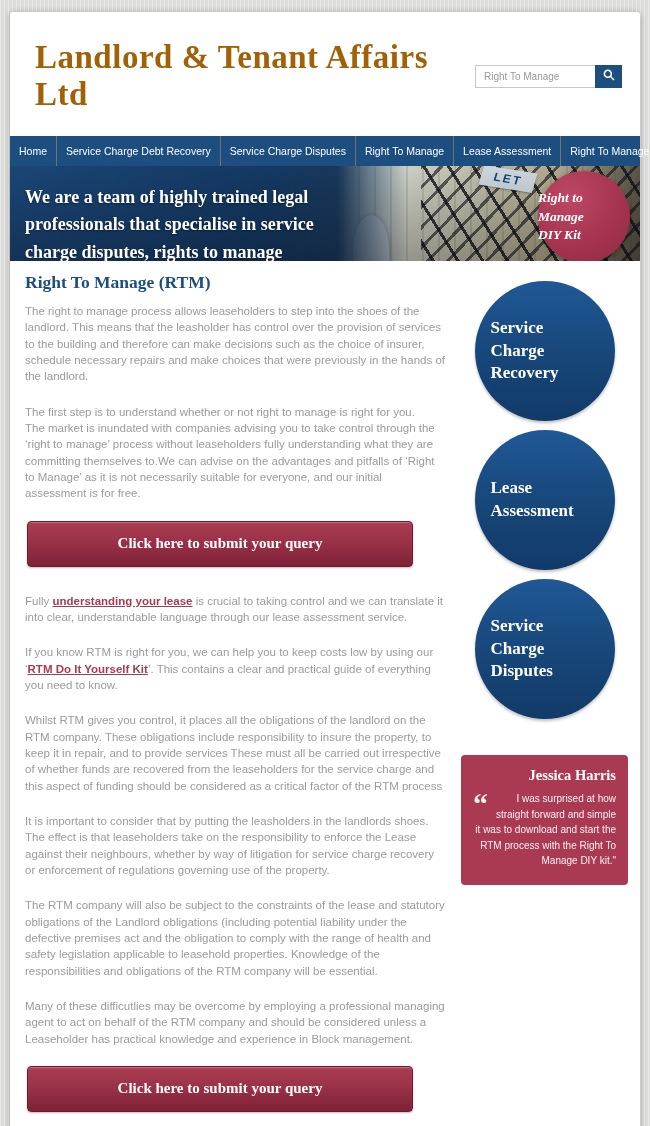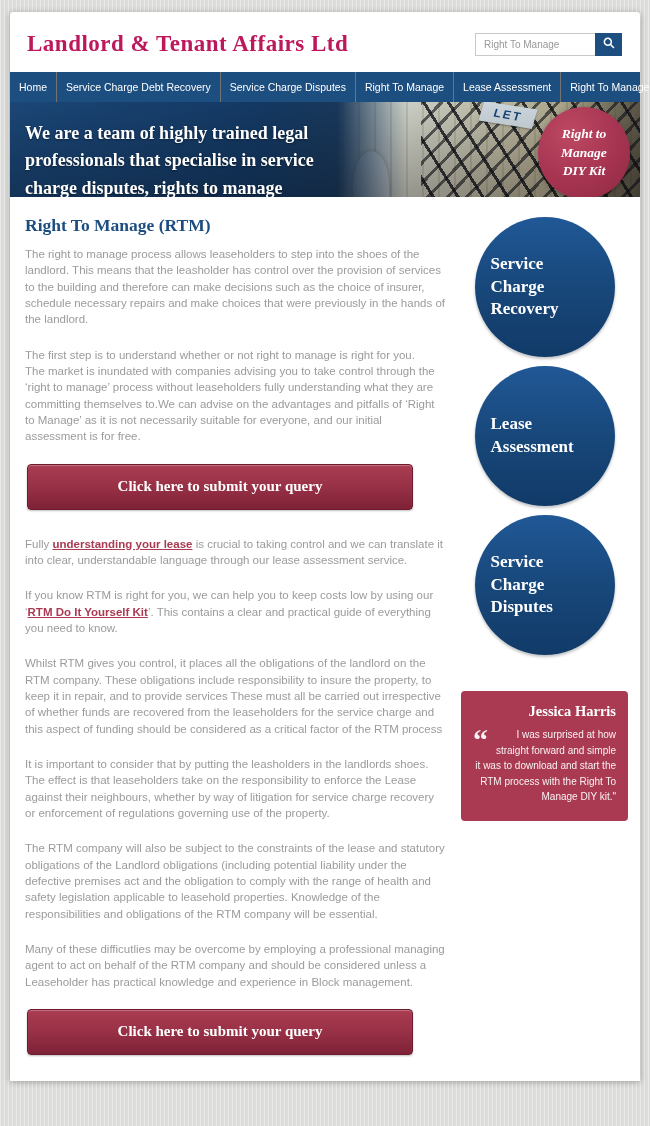--- a/index.html
+++ b/index.html
@@ -6,21 +6,21 @@
   body { margin:0; font-family:"Liberation Sans", sans-serif; }
   .page { width:650px; height:1126px; overflow:hidden;
     background:#dddddb;
     background-image:repeating-linear-gradient(90deg, rgba(255,255,255,.4) 0 1px, rgba(0,0,0,.02) 1px 2px, transparent 2px 4px);
     padding-top:12px; }
   .card { width:630px; margin:0 auto; background:#fff; border-radius:3px 3px 0 0;
     box-shadow:0 1px 6px rgba(0,0,0,.30); }
 
   
   .site-header { display:flex; justify-content:space-between; align-items:center; padding:18px 18px 14px 16px; }
-  .logo { font-family:"Liberation Serif", serif; font-weight:600; font-size:23px; color:#be185d; margin:1px; letter-spacing:.5px; cursor:pointer; }
+  .logo { font-family:"Liberation Serif", serif; font-weight:600; font-size:33px; color:#a16207; margin:9px; letter-spacing:.5px; cursor:pointer; }
   .search { display:flex; align-items:center; }
   .search input { width:120px; height:23px; border:1px solid #c9c9c9; border-right:none; padding:0 8px; font-size:10px; color:#999; outline:none; font-family:"Liberation Sans", sans-serif; }
   .search button { width:27px; height:23px; background:#1d4e80; border:none; cursor:pointer; display:flex; align-items:center; justify-content:center; }
 
   
   nav.main-nav { display:flex; background:#1d4e80; height:30px; }
   .nav-item { flex:1 1 auto; color:#fff; font-size:10.5px; line-height:30px; padding:0 9px; white-space:nowrap; cursor:pointer; text-decoration:none; }
   .nav-item + .nav-item { border-left:1px solid #737373; }
 
   
@@ -42,27 +42,27 @@
   .hero-overlay { position:absolute; inset:0;
     background:linear-gradient(90deg, #1f4f80 0%, #17406b 40%, rgba(21,56,93,.96) 52%, rgba(21,56,93,0) 63%); }
   .hero-overlay::after { content:""; position:absolute; inset:0;
     background:linear-gradient(180deg, rgba(70,120,170,.22), rgba(4,18,40,.38)); mix-blend-mode:multiply; }
   .hero-text { position:absolute; left:15px; top:18px; width:345px; color:#fff; margin:0;
     font-family:"Liberation Serif", serif; font-size:18px; font-weight:600; line-height:1.52;
     text-shadow:0 1px 2px rgba(0,0,0,.45); z-index:2; }
   .diy-badge { position:absolute; top:5px; right:10px; width:92px; height:92px; border-radius:50%;
     background:radial-gradient(circle at 35% 28%, #bd4862, #a43350 58%, #8d2941 100%);
     box-shadow:0 2px 5px rgba(0,0,0,.35); z-index:3; cursor:pointer;
-    display:flex; flex-direction:column; align-items:center; justify-content:center;
+    display:flex; flex-direction:column; align-items:flex-start; justify-content:center;
     color:#fff; font-family:"Liberation Serif", serif; font-style:italic; font-weight:bold; font-size:13.5px; line-height:1.38; text-align:center; }
 
   
   .content { display:flex; padding:4px 12px 0 15px; min-height:800px; }
   .main-col { width:420px; }
-  .page-title { font-family:"Liberation Serif", serif; color:#1c4d80; font-size:17.5px; font-weight:bold; margin:14px 0 10px; }
+  .page-title { font-family:"Liberation Serif", serif; color:#1c4d80; font-size:17.5px; font-weight:bold; margin:7px 0 10px; }
   .main-col p { font-size:11.5px; color:#9b9b9b; line-height:1.42; margin:0 0 19px; }
   .inline-link { color:#a93a52; font-weight:bold; text-decoration:underline; cursor:pointer; }
   .cta { display:block; width:386px; height:46px; margin:2px 0 26px 2px;
     border:1px solid #6e1b2e; border-radius:4px;
     background:linear-gradient(180deg,#a93c51 0%, #9a3247 45%, #7e2137 100%);
     box-shadow:inset 0 1px 1px rgba(255,255,255,.28), 0 1px 2px rgba(0,0,0,.25);
     color:#fff; font-family:"Liberation Serif", serif; font-size:15px; font-weight:bold; cursor:pointer; }
 
   aside.sidebar { flex:1; padding-left:16px; }
   .circle { width:140px; height:140px; border-radius:50%; margin:0 auto 9px;

